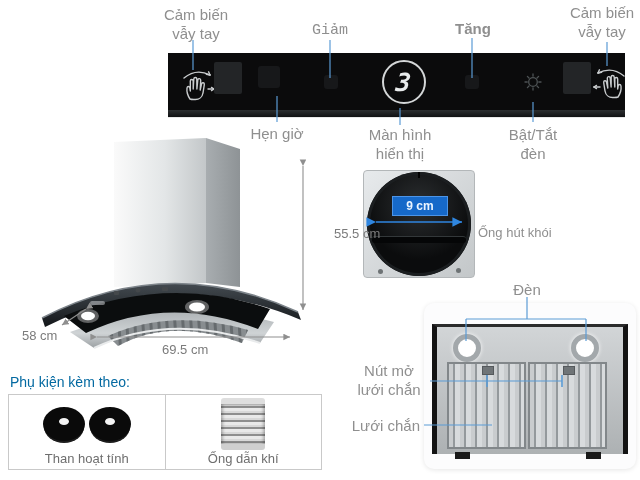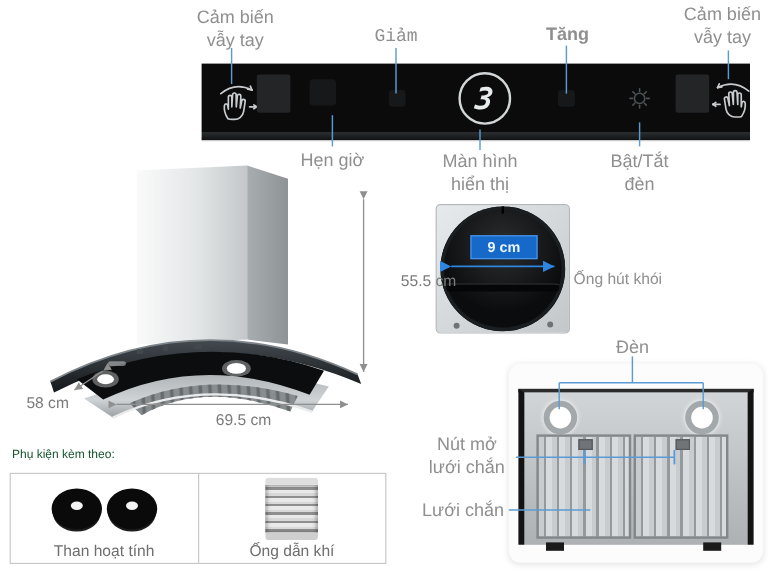--- a/index.html
+++ b/index.html
@@ -41,21 +41,21 @@
     border-left:5px solid #131313;border-right:5px solid #131313;border-top:3px solid #2b2b2b;}
   .under-light{position:absolute;width:18px;height:18px;border-radius:50%;background:#fff;
     border:5px solid #a3a8ab;box-shadow:0 0 4px rgba(255,255,255,.9);}
   .filters{position:absolute;left:447px;top:362px;width:160px;height:87px;display:flex;gap:2px;}
   .filter-panel{flex:1;border:2px solid #82878a;box-sizing:border-box;position:relative;
     background:repeating-linear-gradient(90deg,#c9ccce 0 4px,#94999c 4px 6px,#d8dbdd 6px 11px);}
   .latch{position:absolute;left:50%;top:2px;width:10px;height:7px;margin-left:-5px;background:#6f7477;
     border:1px solid #55595c;}
   .foot{position:absolute;top:452px;width:15px;height:7px;background:#1a1a1a;}
   
-  .acc-heading{position:absolute;left:10px;top:374px;color:#14532d;font-size:10px;}
+  .acc-heading{position:absolute;left:10px;top:374px;color:#0369a1;font-size:14px;}
   .acc-table{position:absolute;left:8px;top:394px;width:314px;height:76px;display:flex;
     border:1px solid #c9c9c9;background:#fff;box-sizing:border-box;}
   .acc-cell{flex:1;display:flex;flex-direction:column;align-items:center;justify-content:space-between;
     padding:5px 2px 3px;border-right:1px solid #c9c9c9;box-sizing:border-box;}
   .acc-cell:last-child{border-right:none;}
   .acc-label{color:#6e6e6e;font-size:13px;white-space:nowrap;}
   .acc-img{display:flex;align-items:center;justify-content:center;gap:4px;height:48px;}
   .donut{width:42px;height:34px;border-radius:50%;background:#0a0a0a;position:relative;
     box-shadow:0 3px 0 -1px #1c1c1c;}
   .donut::after{content:"";position:absolute;left:50%;top:40%;width:10px;height:7px;margin:-3px 0 0 -5px;
@@ -180,21 +180,21 @@
   <div class="screw" style="left:378px;top:269px;"></div>
   <div class="screw" style="left:456px;top:268px;"></div>
   <div class="duct-circle"></div>
   <div class="duct-tick"></div>
   <div class="damper"></div>
   <div class="badge">9 cm</div>
   <div class="dim" style="left:478px;top:225px;color:#8f8f8f;">Ống hút khói</div>
 
   <div class="dim" style="left:309px;top:226px;margin-left:25px;">55.5 cm</div>
   <div class="dim" style="left:22px;top:328px;">58 cm</div>
-  <div class="dim" style="left:162px;top:342px;width:64px;text-align:right;">69.5 cm</div>
+  <div class="dim" style="left:162px;top:342px;width:64px;text-align:left;">69.5 cm</div>
 
   <div class="under-card"></div>
   <div class="under-metal"></div>
   <div class="under-light" style="left:453px;top:334px;"></div>
   <div class="under-light" style="left:571px;top:334px;"></div>
   <div class="filters">
     <div class="filter-panel">
       <div class="latch"></div>
     </div>
     <div class="filter-panel">

